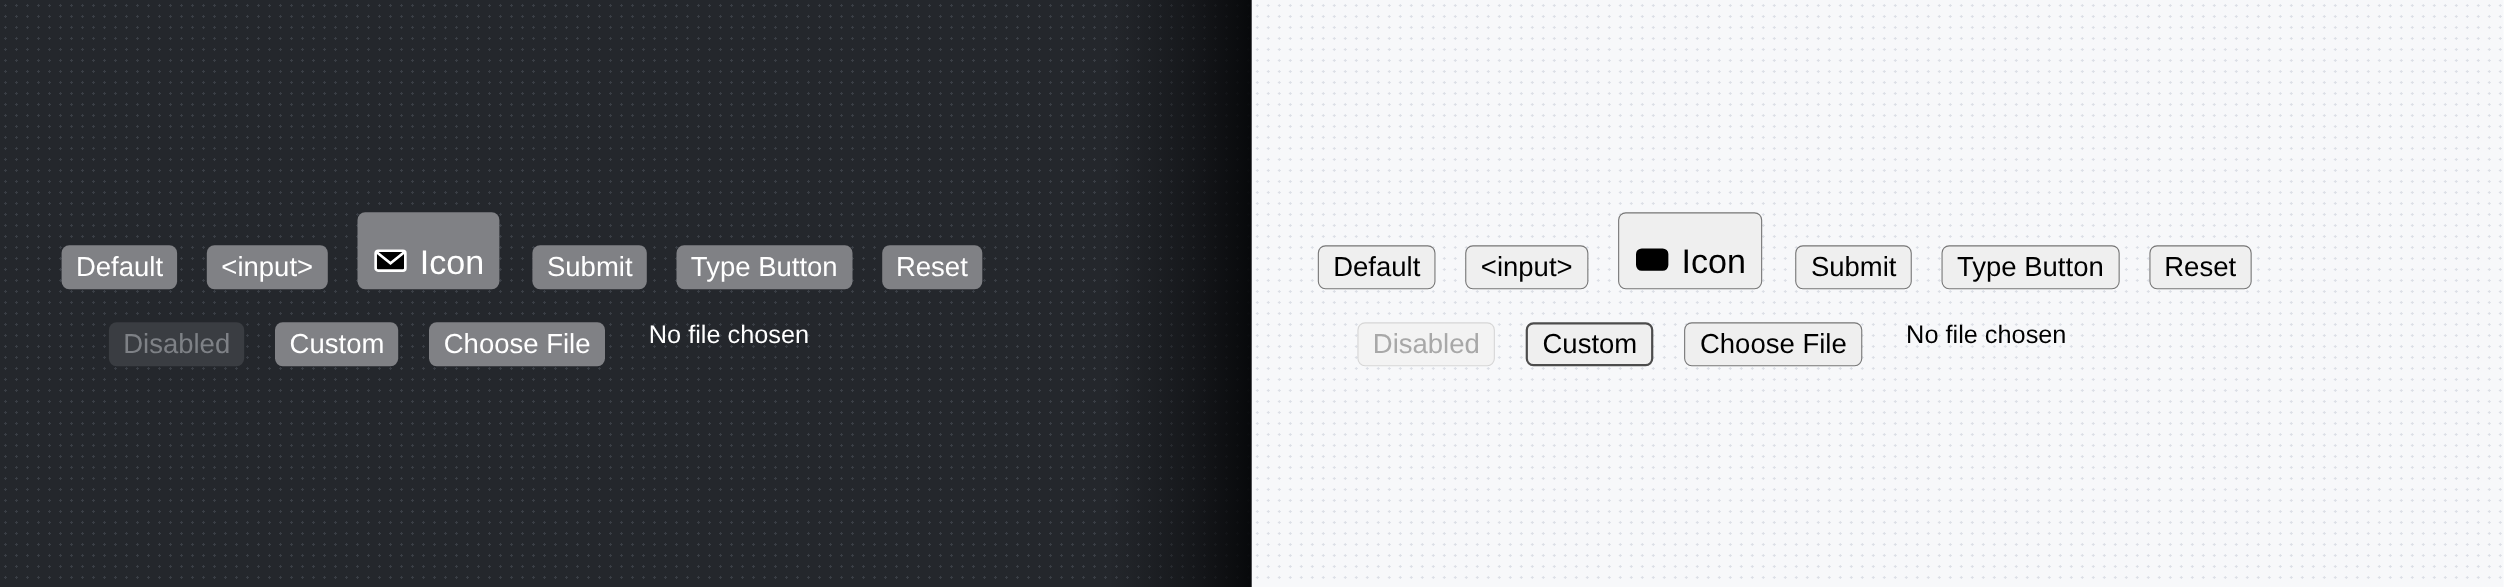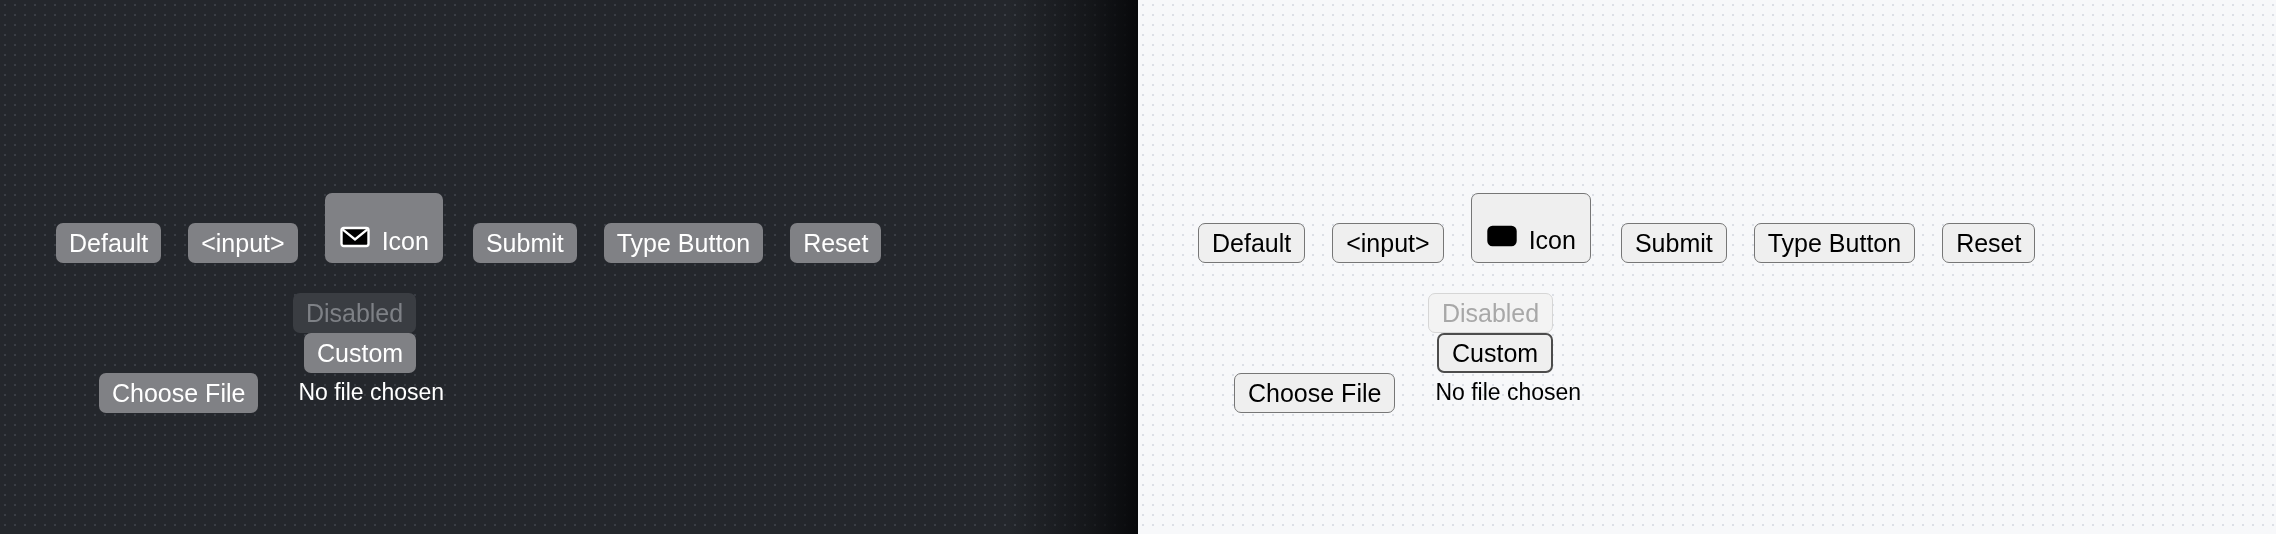--- a/index.html
+++ b/index.html
@@ -68,21 +68,21 @@
     height: 100%;
     z-index: 2;
   }
 
   .row {
     position: absolute;
     display: flex;
     align-items: flex-end;
   }
   .row-1 { top: 193px; }
-  .row-2 { top: 293px; flex-direction: column; }
+  .row-2 { top: 293px; }
 
   .panel-dark .row-1 { left: 56px; }
   .panel-dark .row-2 { left: 99px; }
   .panel-light .row-1 { left: 60px; }
   .panel-light .row-2 { left: 96px; }
 
   
   .btn {
     box-sizing: border-box;
     font-family: "Liberation Sans", sans-serif;
@@ -131,39 +131,39 @@
   
   .btn-icon {
     height: 70px;
     padding: 0 14px 0 12px;
     align-items: flex-end;
     gap: 9px;
     margin-right: 30px;
   }
   .btn-icon .icon-label {
     padding-bottom: 9px;
-    font-size: 25px;
+    font-size: 31px;
     margin-top: 28px;
   }
   .env {
     display: block;
     width: 36px;
     height: 36px;
     margin-bottom: 8px;
     flex: 0 0 auto;
   }
   .panel-dark .env .env-body { fill: #000000; stroke: #ffffff; stroke-width: 2.4; }
   .panel-dark .env .env-flap { fill: none; stroke: #ffffff; stroke-width: 2.4; }
   .panel-light .env .env-body { fill: #000000; stroke: #000000; stroke-width: 2.4; }
   .panel-light .env .env-flap { fill: none; stroke: #000000; stroke-width: 2.4; }
 
   
   .file-group {
     display: inline-flex;
-    align-items: center;
+    align-items: flex-start;
     white-space: nowrap;
   }
   .file-btn { margin-right: 0; }
   .file-status {
     font-size: 23px;
     line-height: 1;
     margin-left: 12px;
     padding-bottom: 1px;
   }
   .panel-dark .file-status { color: #ffffff; }

